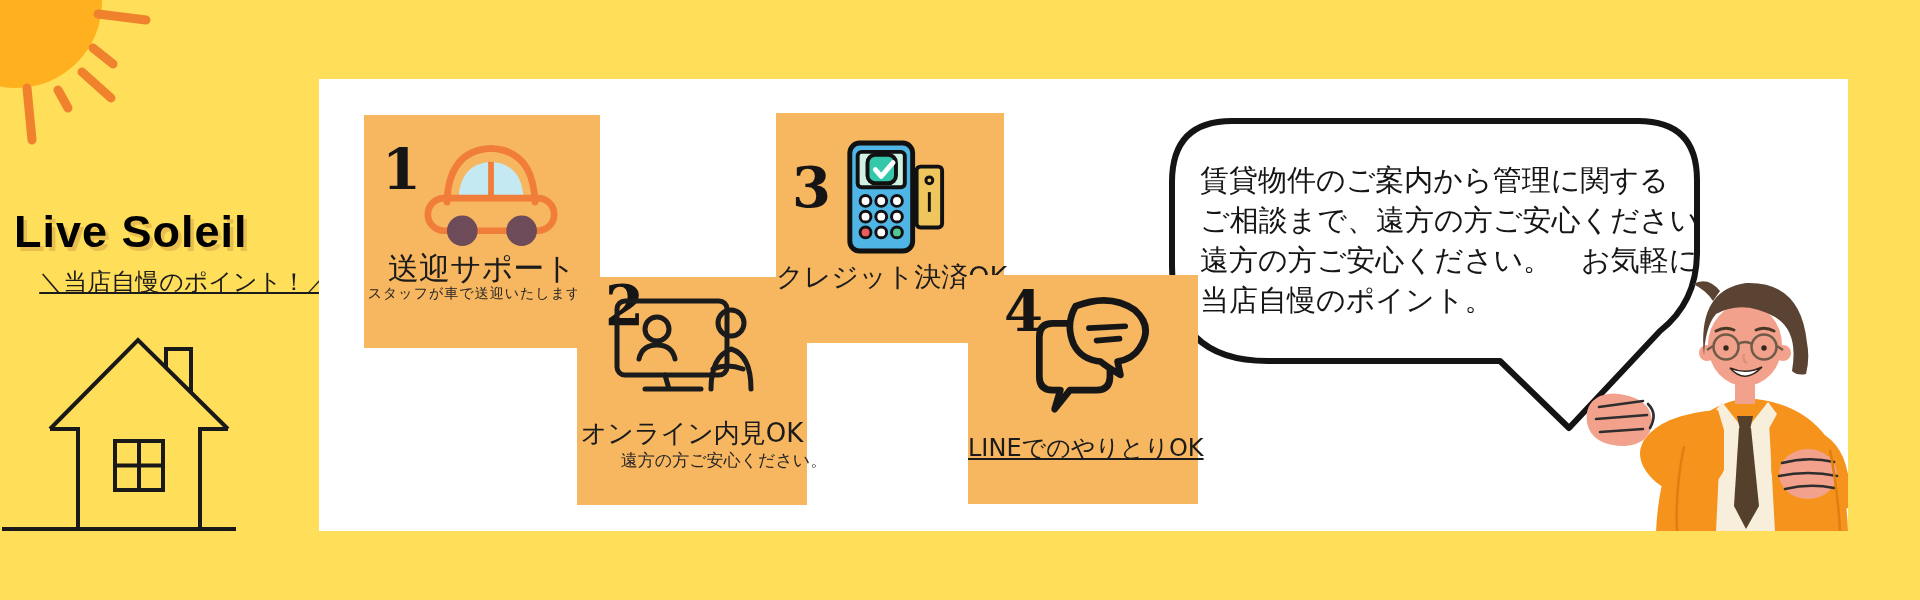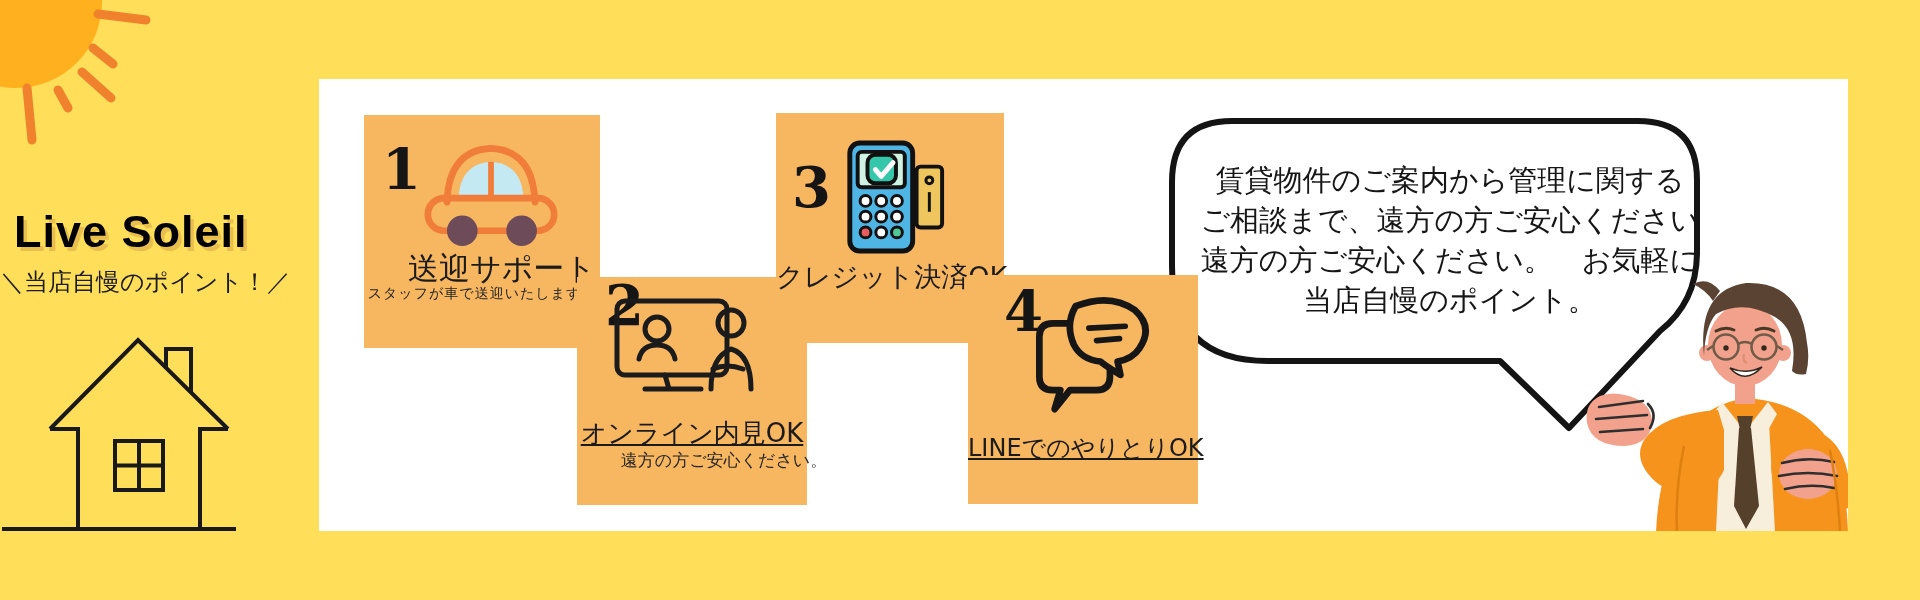--- a/index.html
+++ b/index.html
@@ -7,28 +7,28 @@
   .abs{position:absolute;}
   .canvas{position:absolute;inset:0;width:1920px;height:600px;}
   svg{display:block;}
   .bg-art{left:0;top:0;}
   .brand-name{
     left:14px;top:206px;width:256px;text-align:left;
     font-family:"Liberation Sans",sans-serif;font-weight:800;font-size:45px;
     color:#000000;letter-spacing:1px;text-shadow:3.5px 3.5px 0 #E8BE4E;
   }
   .brand-tagline{
-    left:0px;top:266px;width:330px;text-align:left;
-    font-size:24px;color:#1b1b1b;letter-spacing:0px;white-space:nowrap;
+    left:0px;top:266px;width:330px;text-align:right;
+    font-size:24px;color:#1b1b1b;letter-spacing:0px;white-space:nowrap;text-decoration:underline;
   }
   .white-panel{left:319px;top:79px;width:1529px;height:452px;background:#FFFFFF;}
   .panel-art{left:319px;top:79px;}
   .bubble-text{
     left:1200px;top:160px;width:500px;
-    font-size:29px;line-height:40px;color:#161616;white-space:nowrap;text-align:center;
+    font-size:29px;line-height:40px;color:#161616;white-space:nowrap;
   }
   .card{background:#F7B660;position:absolute;}
   .card-num{
     position:absolute;font-family:"DejaVu Serif",serif;font-weight:600;
     font-size:56px;line-height:1;color:#151515;
   }
   .card-title{
     position:absolute;left:0;width:100%;text-align:center;
     color:#1b1b1b;white-space:nowrap;
   }
@@ -37,23 +37,23 @@
     color:#242424;white-space:nowrap;
   }
   .c1{left:364px;top:115px;width:236px;height:233px;}
   .c2{left:577px;top:277px;width:230px;height:228px;}
   .c3{left:776px;top:113px;width:228px;height:230px;}
   .c4{left:968px;top:275px;width:230px;height:229px;}
   .c1 .card-num{left:18px;top:26px;}
   .c2 .card-num{left:28px;top:0px;}
   .c3 .card-num{left:16px;top:46px;}
   .c4 .card-num{left:36px;top:8px;}
-  .c1 .card-title{top:133px;font-size:31px;padding-left:20px;}
+  .c1 .card-title{top:133px;font-size:31px;}
   .c1 .card-sub{top:170px;font-size:14px;letter-spacing:1px;}
-  .c2 .card-title{top:139px;font-size:26px;text-decoration:underline;}
+  .c2 .card-title{top:139px;font-size:26px;}
   .c2 .card-sub{top:172px;font-size:17px;padding-left:32px;}
   .c3 .card-title{top:146px;font-size:27px;}
   .c4 .card-title{top:157px;font-size:24px;text-decoration:underline;}
   .icon-wrap{position:absolute;}
 </style>
 </head>
 <body>
 
 <div class="canvas">
 

